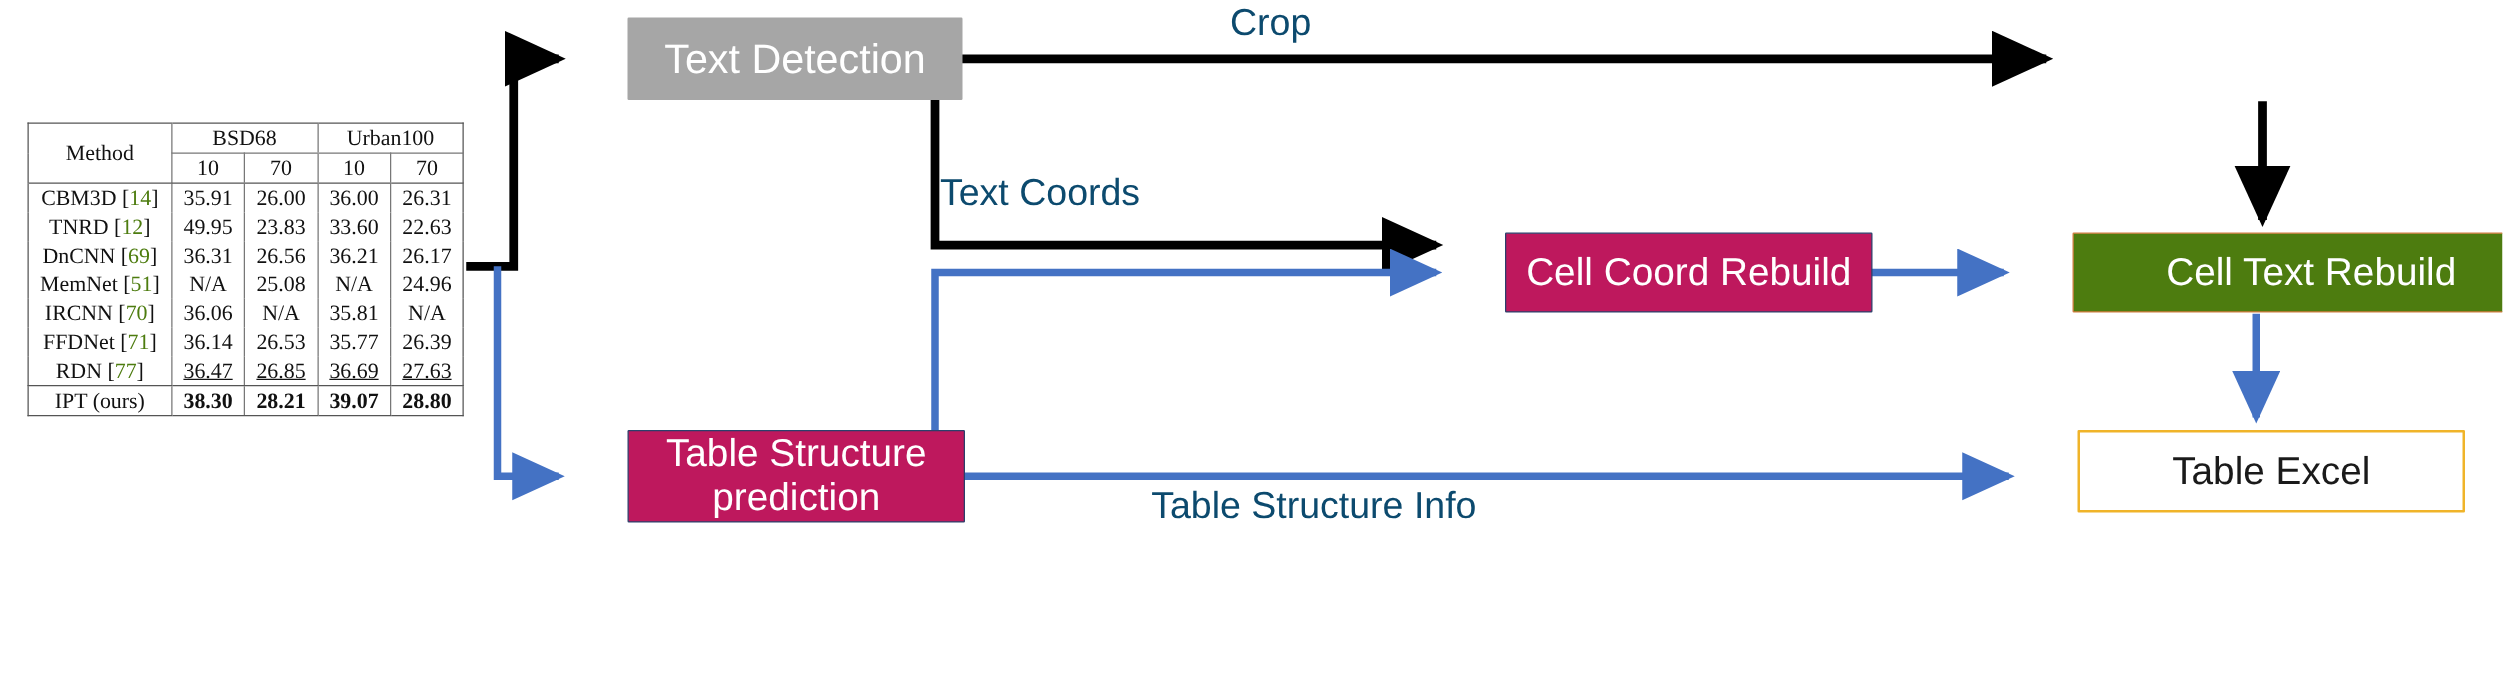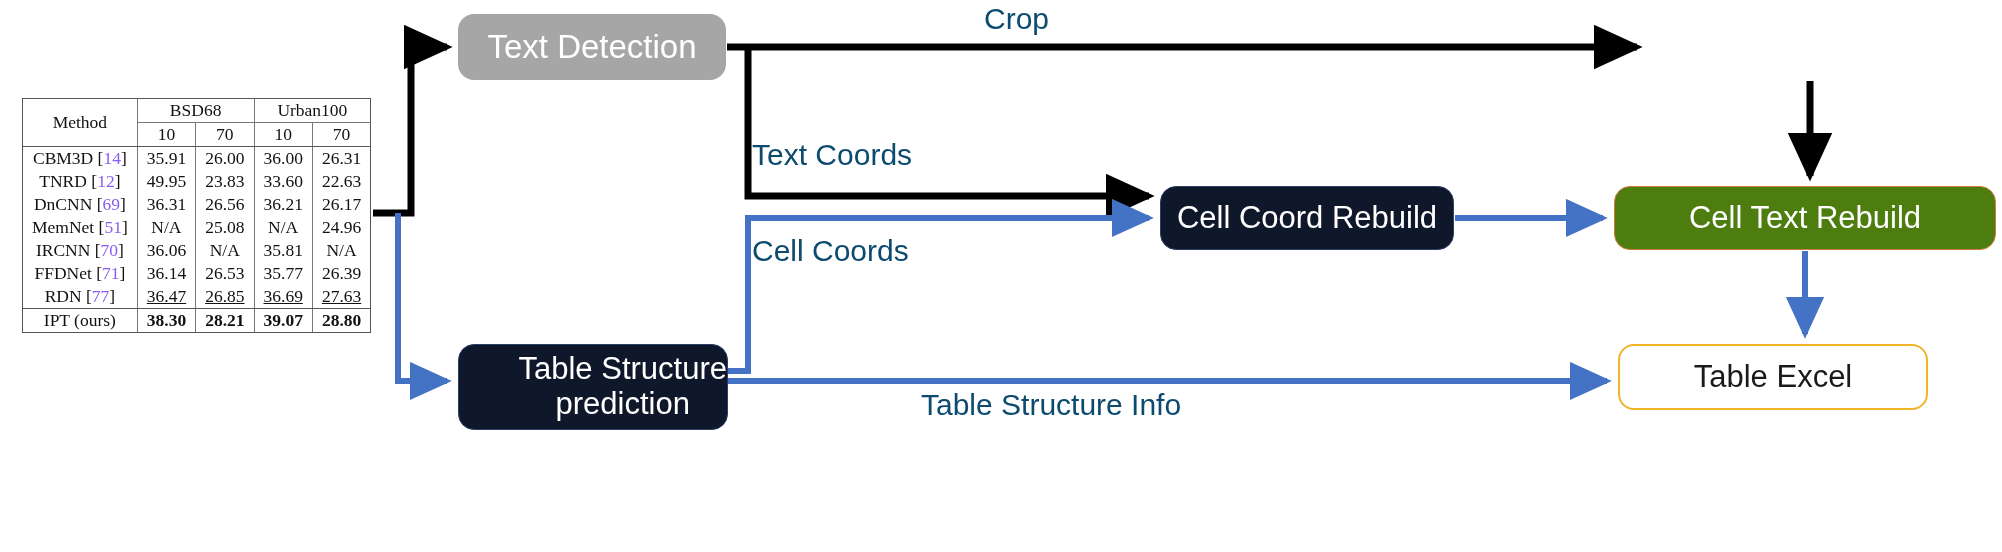--- a/index.html
+++ b/index.html
@@ -27,49 +27,50 @@
   }
 
   
   .node {
     position: absolute;
     box-sizing: border-box;
     display: flex;
     align-items: center;
     justify-content: center;
     text-align: center;
-    border-radius: 16px;
+    border-radius: 1px;
     line-height: 1.12;
     z-index: 3;
+    margin-left: 44px;
   }
   .node-gray {
     background: #a6a6a6;
     color: #ffffff;
   }
   .node-blue {
-    background: #0f172a;
+    background: #be185d;
     color: #ffffff;
     border: 1.5px solid #2b3f6b;
   }
   .node-orange {
     background: #4d7c0f;
     color: #ffffff;
     border: 1.5px solid #d07c3e;
   }
   .node-outline {
     background: #ffffff;
     color: #1a1a1a;
     border: 2.5px solid #f0b429;
   }
 
   #node-text-detection { left: 458px; top: 14px;  width: 268px; height: 66px;  font-size: 33px; }
   #node-text-recognition { left: 1648px; top: 14px; width: 348px; height: 66px; font-size: 33px; }
   #node-cell-coord-rebuild { left: 1160px; top: 186px; width: 294px; height: 64px; font-size: 31px; }
   #node-cell-text-rebuild { left: 1614px; top: 186px; width: 382px; height: 64px; font-size: 31px; }
-  #node-table-structure { left: 458px;  top: 344px; width: 270px; height: 86px; font-size: 31px; justify-content: flex-end; }
+  #node-table-structure { left: 458px;  top: 344px; width: 270px; height: 74px; font-size: 31px; }
   #node-table-excel { left: 1618px; top: 344px; width: 310px; height: 66px; font-size: 31px; }
 
   
   .edge-label {
     position: absolute;
     color: #0c4a6e;
     font-size: 30px;
     white-space: nowrap;
     z-index: 4;
   }
@@ -99,21 +100,21 @@
     white-space: nowrap;
   }
   .tb-outer-top    { border-top: 1.6px solid #555; }
   .tb-outer-bottom { border-bottom: 1.6px solid #555; }
   .tb-left         { border-left: 1.6px solid #555; }
   .tb-right        { border-right: 1.6px solid #555; }
   .tb-v            { border-left: 1.1px solid #777; }
   .tb-hair         { border-bottom: 1.1px solid #777; }
   .tb-rule         { border-bottom: 1.6px solid #555; }
   td.method-cell   { text-align: left; padding-left: 6px; padding-right: 10px; margin-left: 45px; }
-  .ref { color: #8b5cf6; }
+  .ref { color: #4d7c0f; }
   .bold-val { font-weight: bold; }
   .ul-val { text-decoration: underline; }
 </style>
 </head>
 <body>
 
 <div id="stage">
 
   <svg id="wires" viewBox="0 0 2002 552">
     <defs>
@@ -181,21 +182,20 @@
       <span>prediction</span>
     </span>
   </div>
 
   <div class="node node-outline" id="node-table-excel">
     <span>Table Excel</span>
   </div>
 
   <div class="edge-label" id="label-crop">Crop</div>
   <div class="edge-label" id="label-text-coords">Text Coords</div>
-  <div class="edge-label" id="label-cell-coords">Cell Coords</div>
   <div class="edge-label" id="label-table-struct">Table Structure Info</div>
 
   <div id="paper-table-wrap">
     <table class="paper-table">
       <tbody id="table-body">
           <tr>
             <td rowspan="2" class="tb-outer-top tb-left method-cell" style="vertical-align:middle;">Method</td>
             <td colspan="2" class="tb-outer-top tb-v tb-hair">BSD68</td>
             <td colspan="2" class="tb-outer-top tb-v tb-hair tb-right">Urban100</td>
           </tr>

